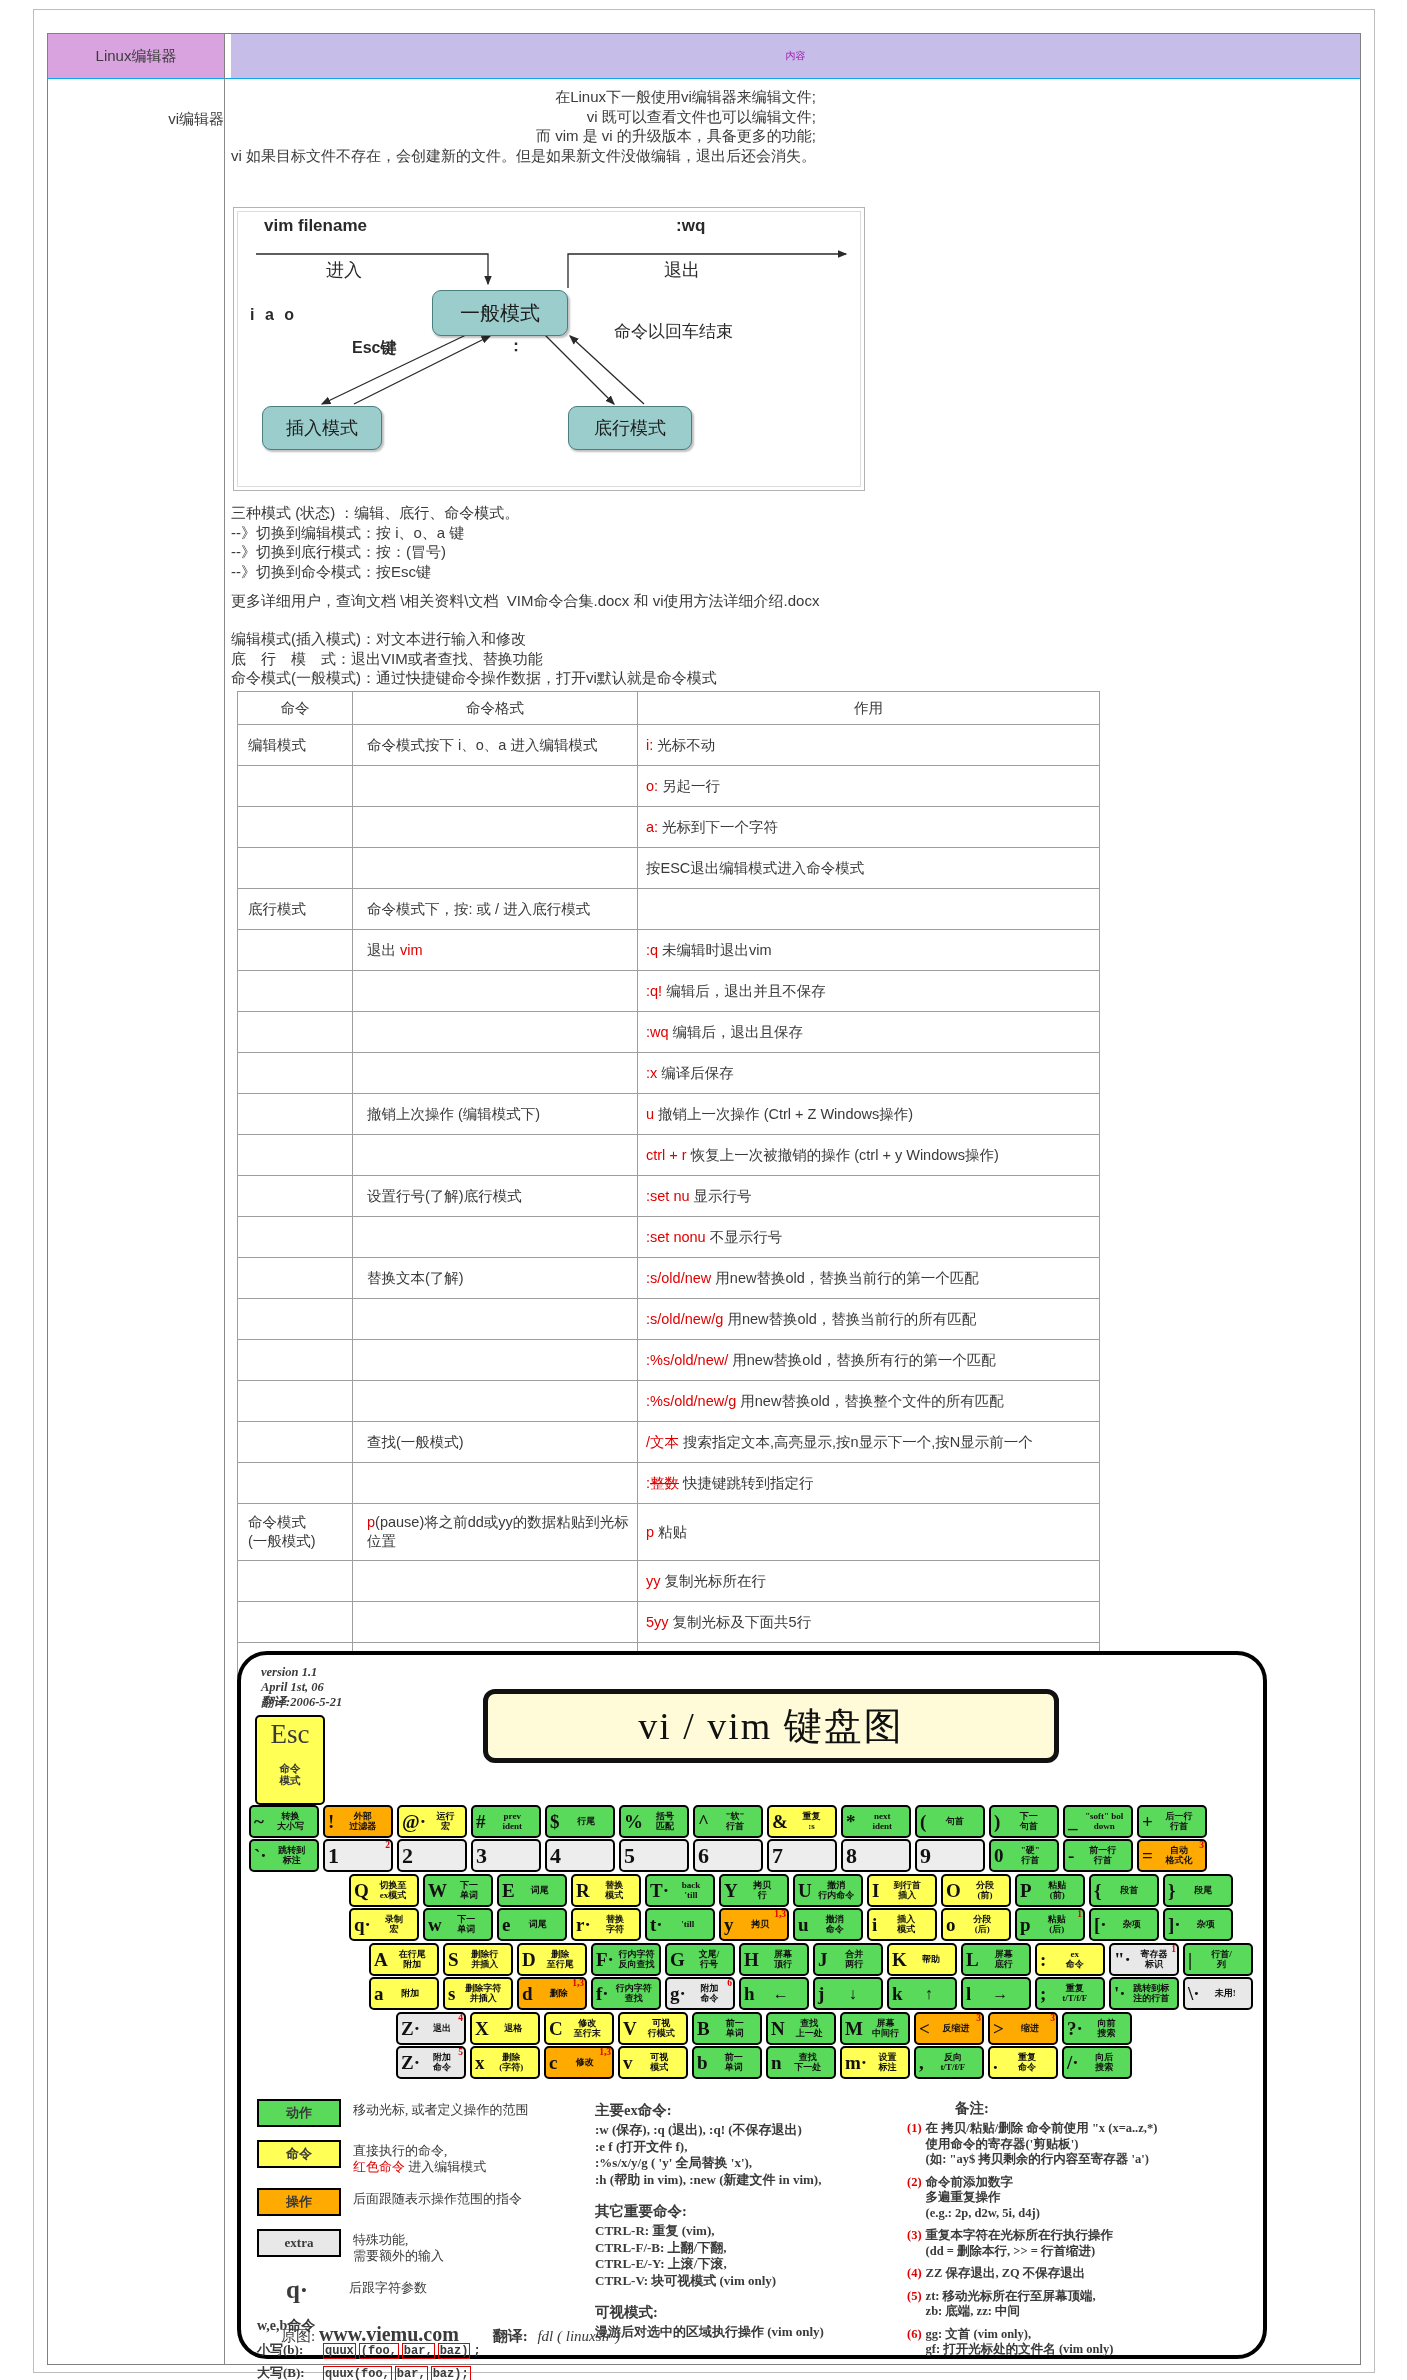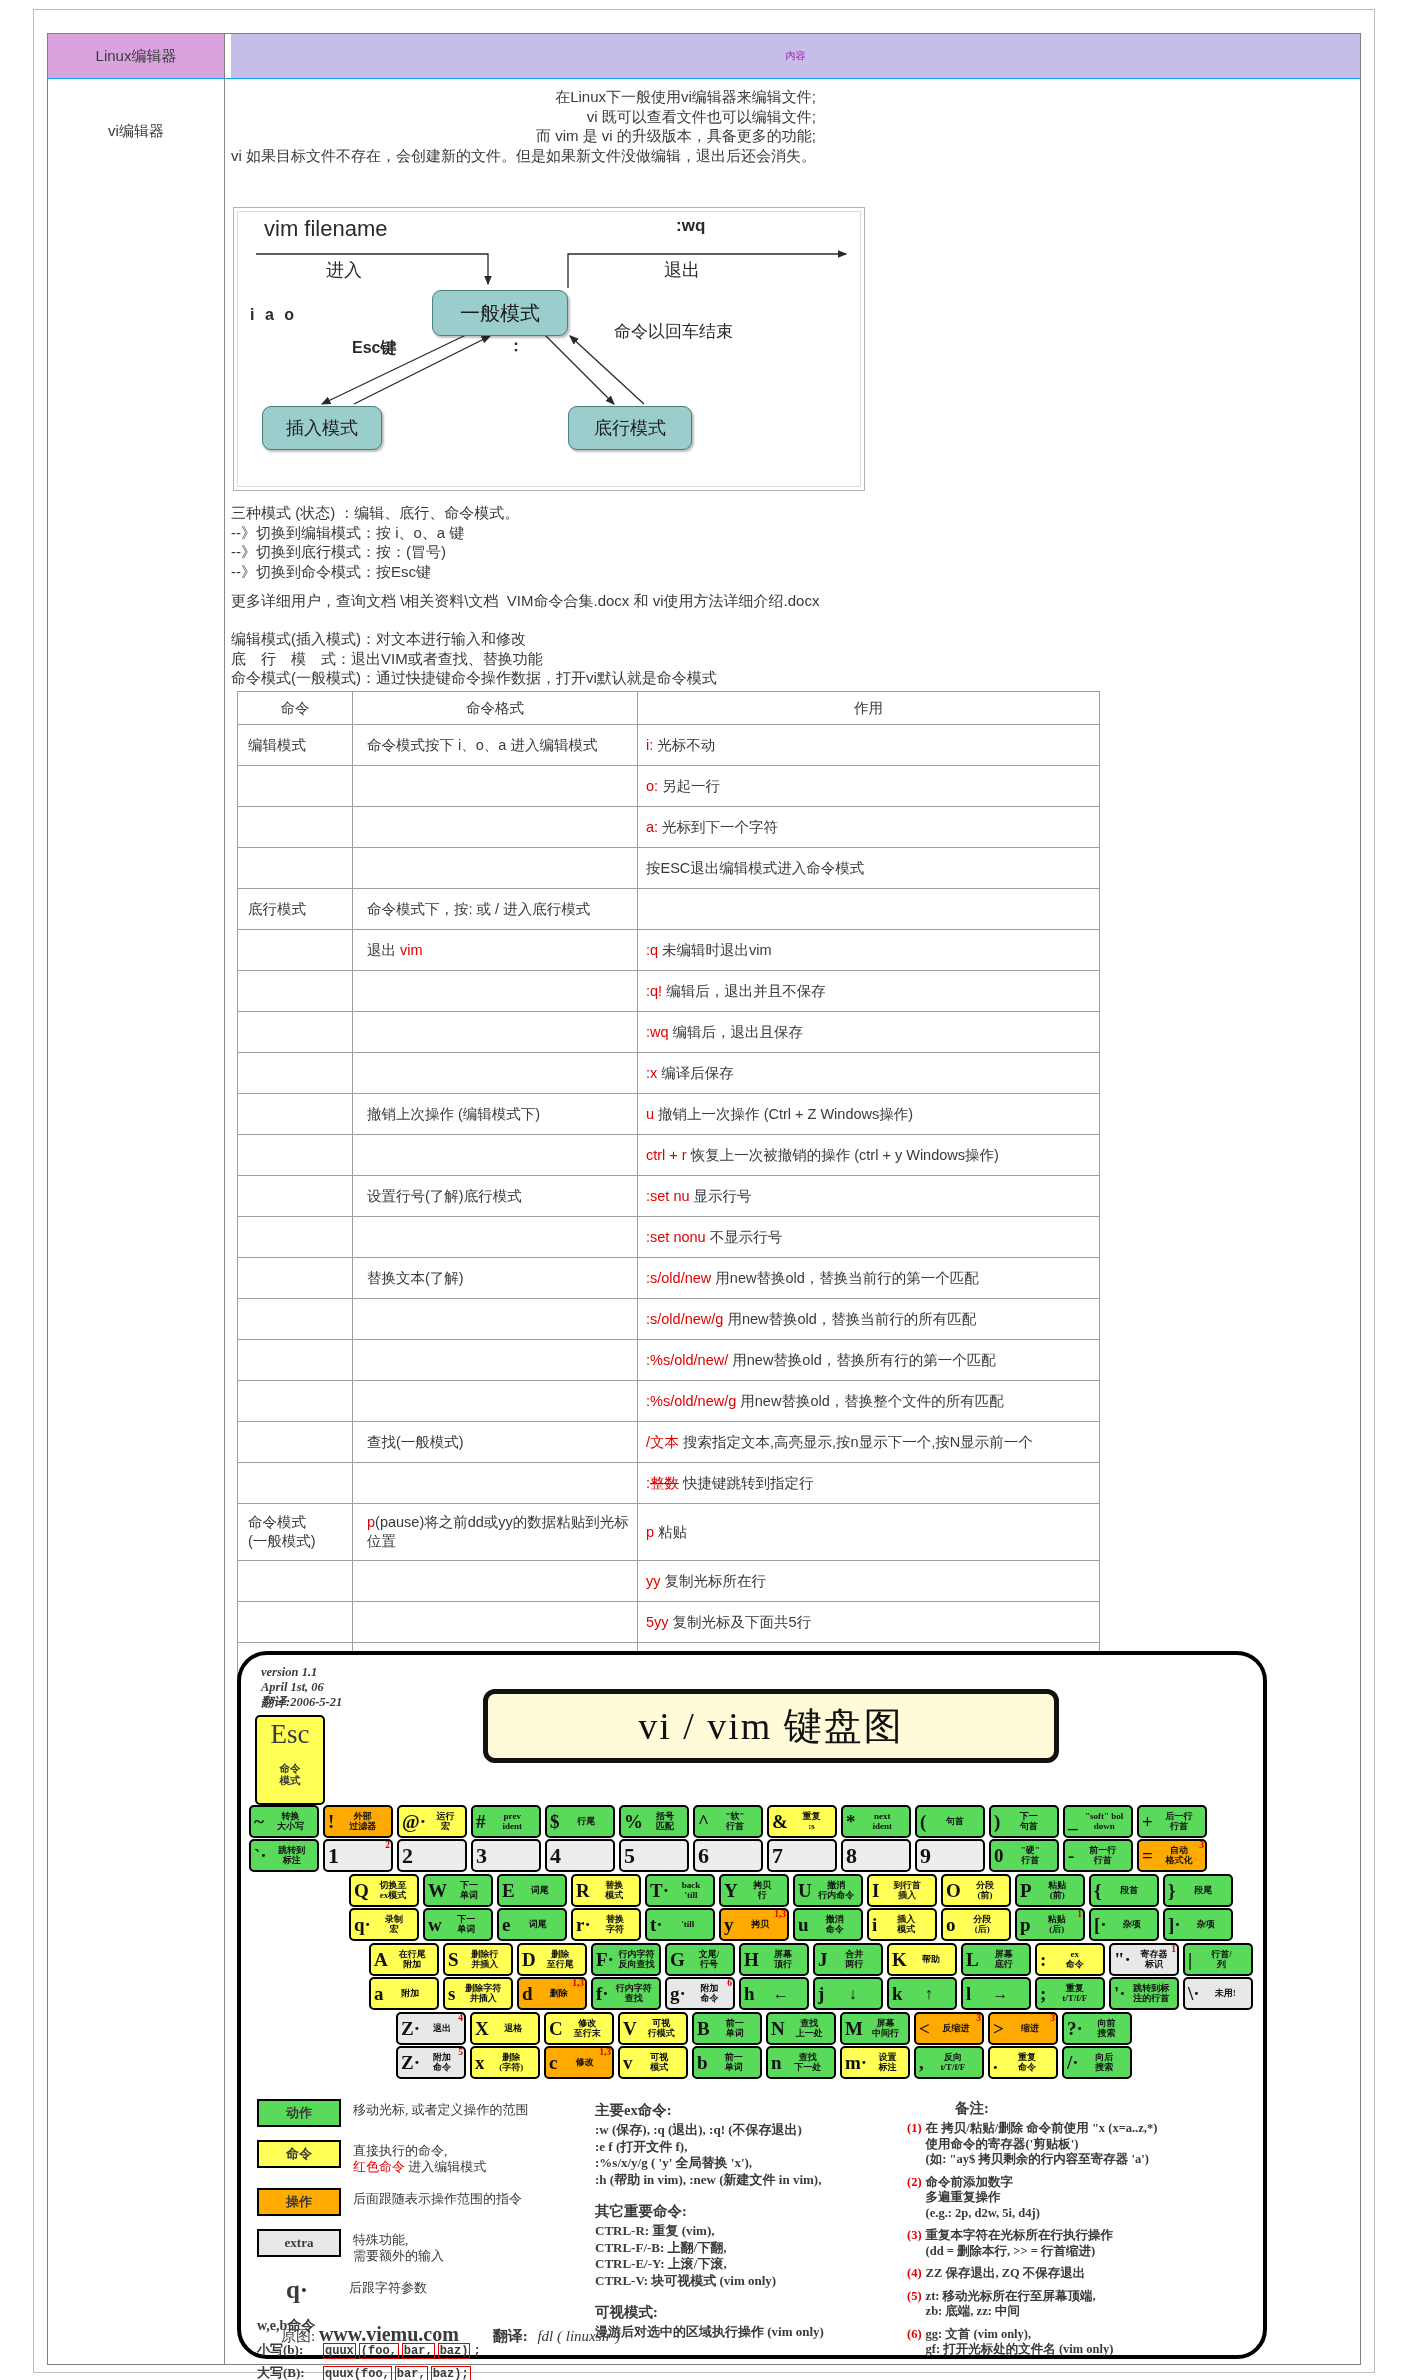--- a/index.html
+++ b/index.html
@@ -6,21 +6,21 @@
   body{width:1407px;height:2380px;position:relative;background:#fff;overflow:hidden;
        font-family:"Liberation Sans",sans-serif;color:#3a3a3a;}
   .red{color:#e00000;}
   .strike{text-decoration:line-through;}
   .page-border{position:absolute;left:33px;top:9px;width:1340px;height:2362px;border:1px solid #bdbdbd;}
   .frame{position:absolute;left:47px;top:33px;width:1312px;height:2330px;border:1px solid #808080;background:#fff;}
   .header-row{position:absolute;left:0;top:0;right:0;height:44px;display:flex;border-bottom:1px solid #0ea5e9;}
   .h-cell1{width:176px;background:#d8a3de;border-right:1px solid #808080;display:flex;align-items:center;justify-content:center;font-size:15px;color:#3c3c3c;}
   .h-cell2{flex:1;background:#c6bde8;display:flex;align-items:center;justify-content:center;font-size:10px;color:#a21caf;margin-left:6px;}
   .col-divider{position:absolute;left:176px;top:44px;bottom:0;border-left:1px solid #8a8a8a;}
-  .row-label{position:absolute;left:0;top:88px;width:176px;text-align:center;font-size:15px;}
+  .row-label{position:absolute;left:0;top:76px;width:176px;text-align:right;font-size:15px;}
   .content{position:absolute;left:177px;top:45px;right:0;bottom:0;}
   .txtblock{position:absolute;font-size:15px;line-height:19.5px;white-space:pre;}
   .intro{left:6px;top:8px;text-align:right;}
   .modes{left:6px;top:424px;}
   .more{left:6px;top:512px;}
   .mdesc{left:6px;top:550px;}
   
   .diagram{position:absolute;left:8px;top:128px;width:630px;height:282px;border:1px solid #b3b3b3;outline:1px solid #dcdcdc;outline-offset:-5px;background:#fff;}
   .darrows{position:absolute;left:0;top:0;width:100%;height:100%;}
   .dlabel{position:absolute;white-space:nowrap;color:#2a2a2a;}
@@ -104,21 +104,21 @@
         </defs>
         <g stroke="#2a2a2a" stroke-width="1.3" fill="none">
           <path d="M22,46 H254 V76" marker-end="url(#ah)"></path>
           <path d="M334,80 V46 H612" marker-end="url(#ah)"></path>
           <path d="M234,126 L88,196" marker-end="url(#ah)"></path>
           <path d="M120,196 L256,128" marker-end="url(#ah)"></path>
           <path d="M310,126 L380,196" marker-end="url(#ah)"></path>
           <path d="M410,196 L336,128" marker-end="url(#ah)"></path>
         </g>
       </svg>
-      <span class="dlabel" style="left:30px;top:8px;font-weight:normal;font-size:22px;">vim filename</span>
+      <span class="dlabel" style="left:30px;top:8px;font-weight:bold;font-size:17px;">vim filename</span>
       <span class="dlabel" style="left:442px;top:8px;font-weight:bold;font-size:17px;">:wq</span>
       <span class="dlabel" style="left:92px;top:50px;font-size:18px;">进入</span>
       <span class="dlabel" style="left:430px;top:50px;font-size:18px;">退出</span>
       <span class="dlabel" style="left:16px;top:98px;font-weight:bold;font-size:16px;letter-spacing:3px;">i a o</span>
       <span class="dlabel" style="left:118px;top:130px;font-weight:bold;font-size:16px;">Esc键</span>
       <span class="dlabel" style="left:274px;top:128px;font-weight:bold;font-size:16px;">：</span>
       <span class="dlabel" style="left:380px;top:112px;font-size:17px;">命令以回车结束</span>
       <div class="dbox" style="left:198px;top:82px;width:134px;height:44px;font-size:20px;">一般模式</div>
       <div class="dbox" style="left:28px;top:198px;width:118px;height:42px;font-size:18px;">插入模式</div>
       <div class="dbox" style="left:334px;top:198px;width:122px;height:42px;font-size:18px;">底行模式</div>

